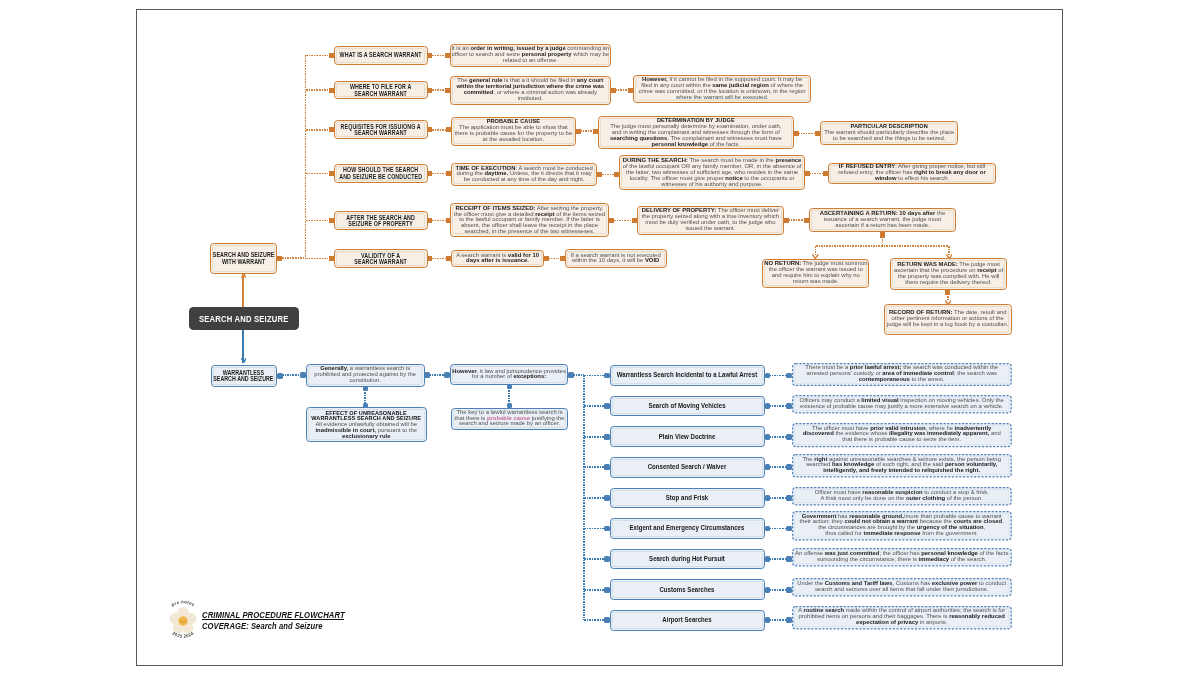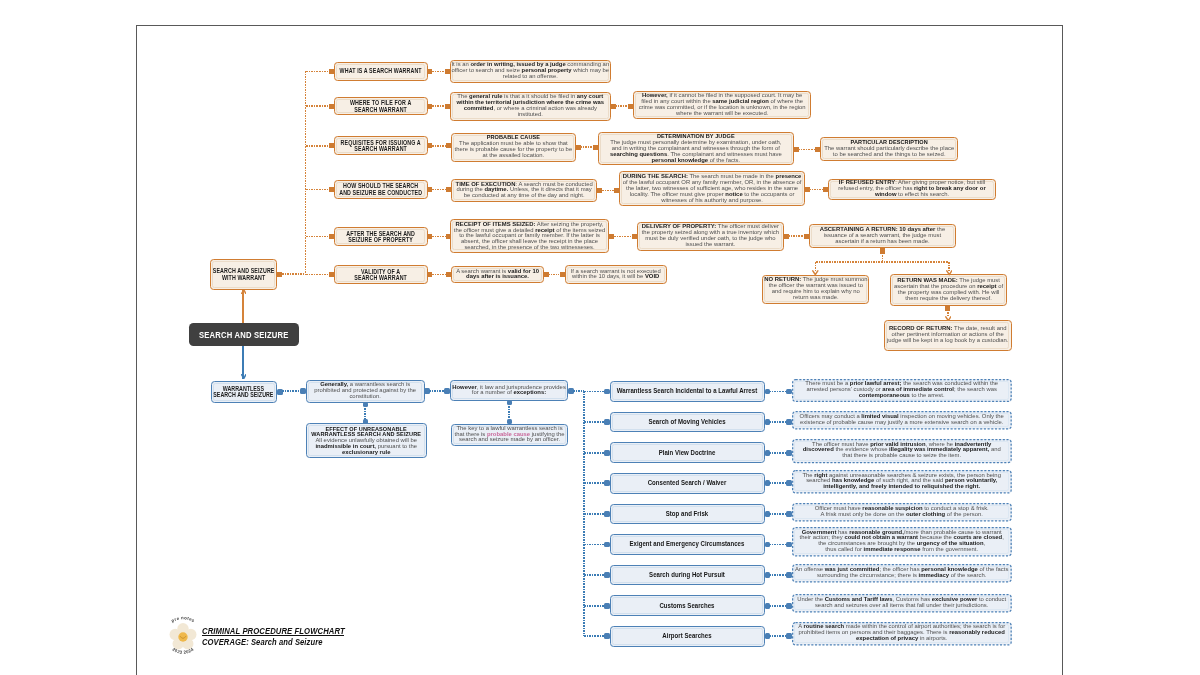--- a/index.html
+++ b/index.html
@@ -1,17 +1,17 @@
 <!DOCTYPE html>
 <html><head>
 <meta charset="utf-8">
 <style>
   html,body{margin:0;padding:0;background:#ffffff;}
   body{width:1200px;height:675px;overflow:hidden;font-family:"Liberation Sans",sans-serif;-webkit-font-smoothing:antialiased;}
-  #page{position:relative;width:1200px;height:595px;margin-top:16px;}
+  #page{position:relative;width:1200px;height:595px;}
   #frame{position:absolute;left:136px;top:8.5px;width:927px;height:657px;border:1.4px solid #595959;box-sizing:border-box;}
 
   .nd{position:absolute;box-sizing:border-box;border-radius:3.6px;text-align:center;}
   .nd .in{position:absolute;left:1.1px;top:1.1px;right:1.1px;bottom:1.1px;border-radius:2.4px;pointer-events:none;}
   .nd .tx{position:absolute;z-index:2;left:0;top:50%;width:100%;box-sizing:border-box;transform:translateY(-50%);}
   .nd .tx>.sc{display:block;width:128.2%;margin-left:-14.1%;transform:scaleX(0.78);}
   .nd .tx.bdy>.sc{width:100%;margin-left:0;transform:none;}
   .o{border:1.9px solid #D07C31;background:#F7EFE5;}
   .o .in{border:0.9px solid #EBDCC9;}
   .b{border:1.5px solid #4D81B6;background:#EAEFF6;}

